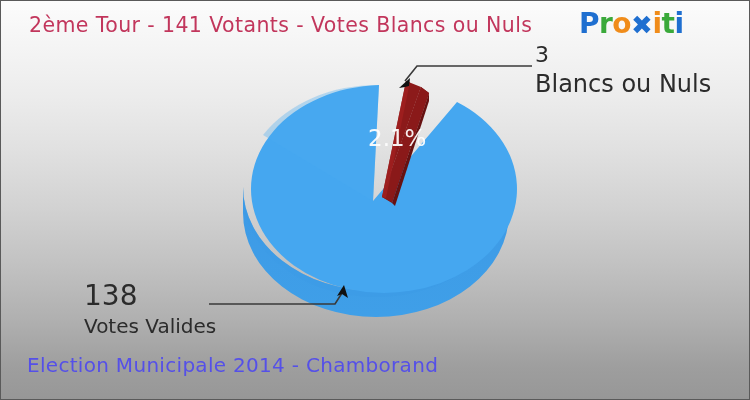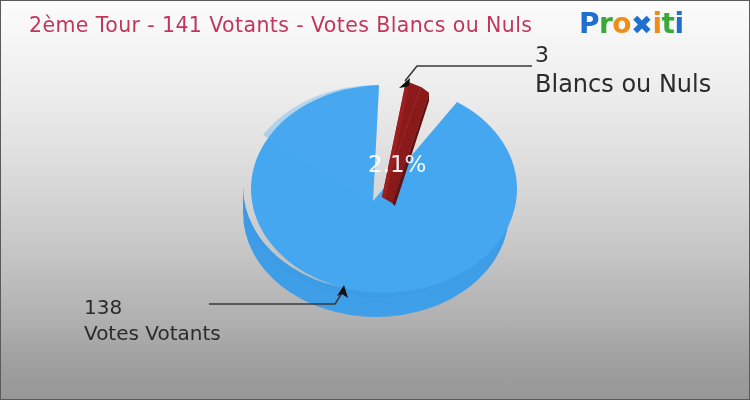--- a/index.html
+++ b/index.html
@@ -105,36 +105,34 @@
   #ann-blancs .ann-label {
     font-size: 24px;
     display: block;
   }
   #ann-valides {
     left: 83px;
     top: 277px;
     line-height: 1.28;
   }
   #ann-valides .ann-value {
-    font-size: 20px;
-    display: block;
-    margin-top: 17px;
+    font-size: 28px;
+    display: block;
   }
   #ann-valides .ann-label {
     font-size: 20px;
     display: block;
   }
 
   
   .pct {
     position: absolute;
     font-family: "DejaVu Sans", sans-serif;
     color: #ffffff;
     white-space: nowrap;
-    margin-top: 26px;
   }
   #pct-small {
     left: 367px;
     top: 124px;
     font-size: 23px;
     opacity: 0.93;
   }
   #pct-large {
     left: 324px;
     top: 224px;
@@ -238,17 +236,18 @@
 
   <div class="pct" id="pct-small">2.1%</div>
 
   <div class="ann" id="ann-blancs">
     <span class="ann-value">3</span>
     <span class="ann-label">Blancs ou Nuls</span>
   </div>
 
   <div class="ann" id="ann-valides">
     <span class="ann-value">138</span>
-    <span class="ann-label">Votes Votants</span>
+    <span class="ann-label">Votes Valides</span>
   </div>
 
+  <div id="footer">Election Municipale 2014 - Chamborand</div>
 
 </div>
 
 </body></html>

